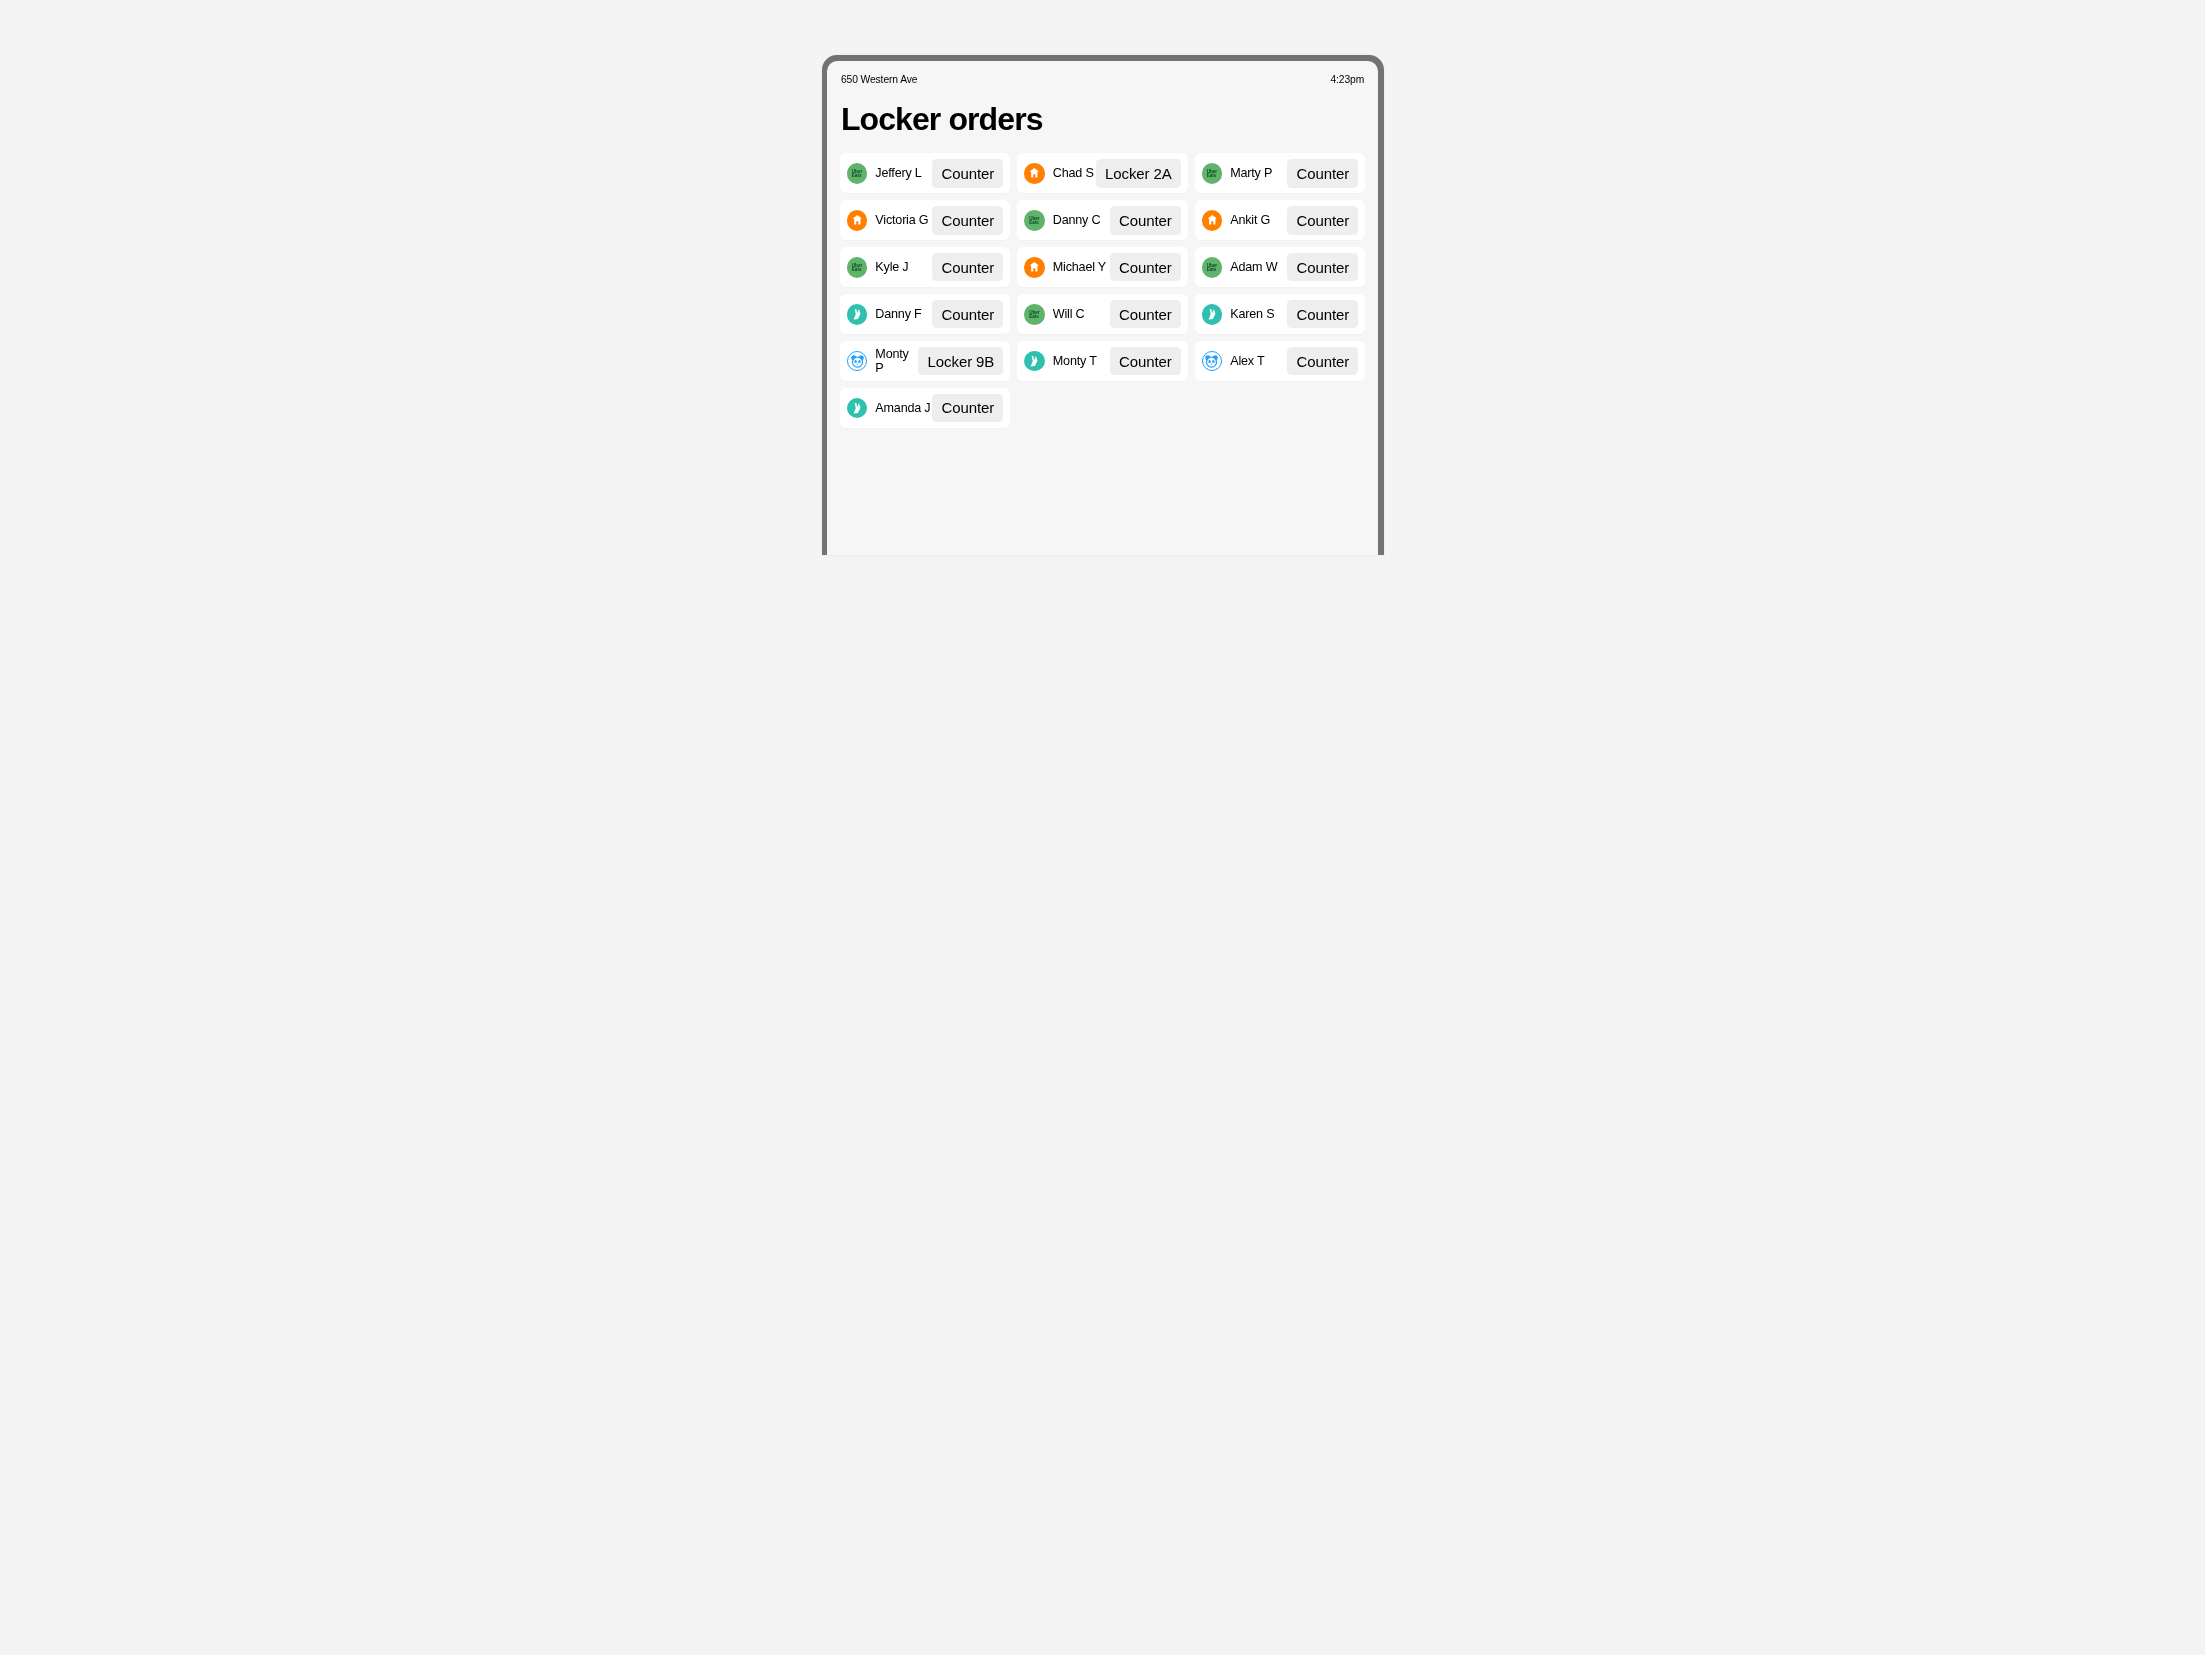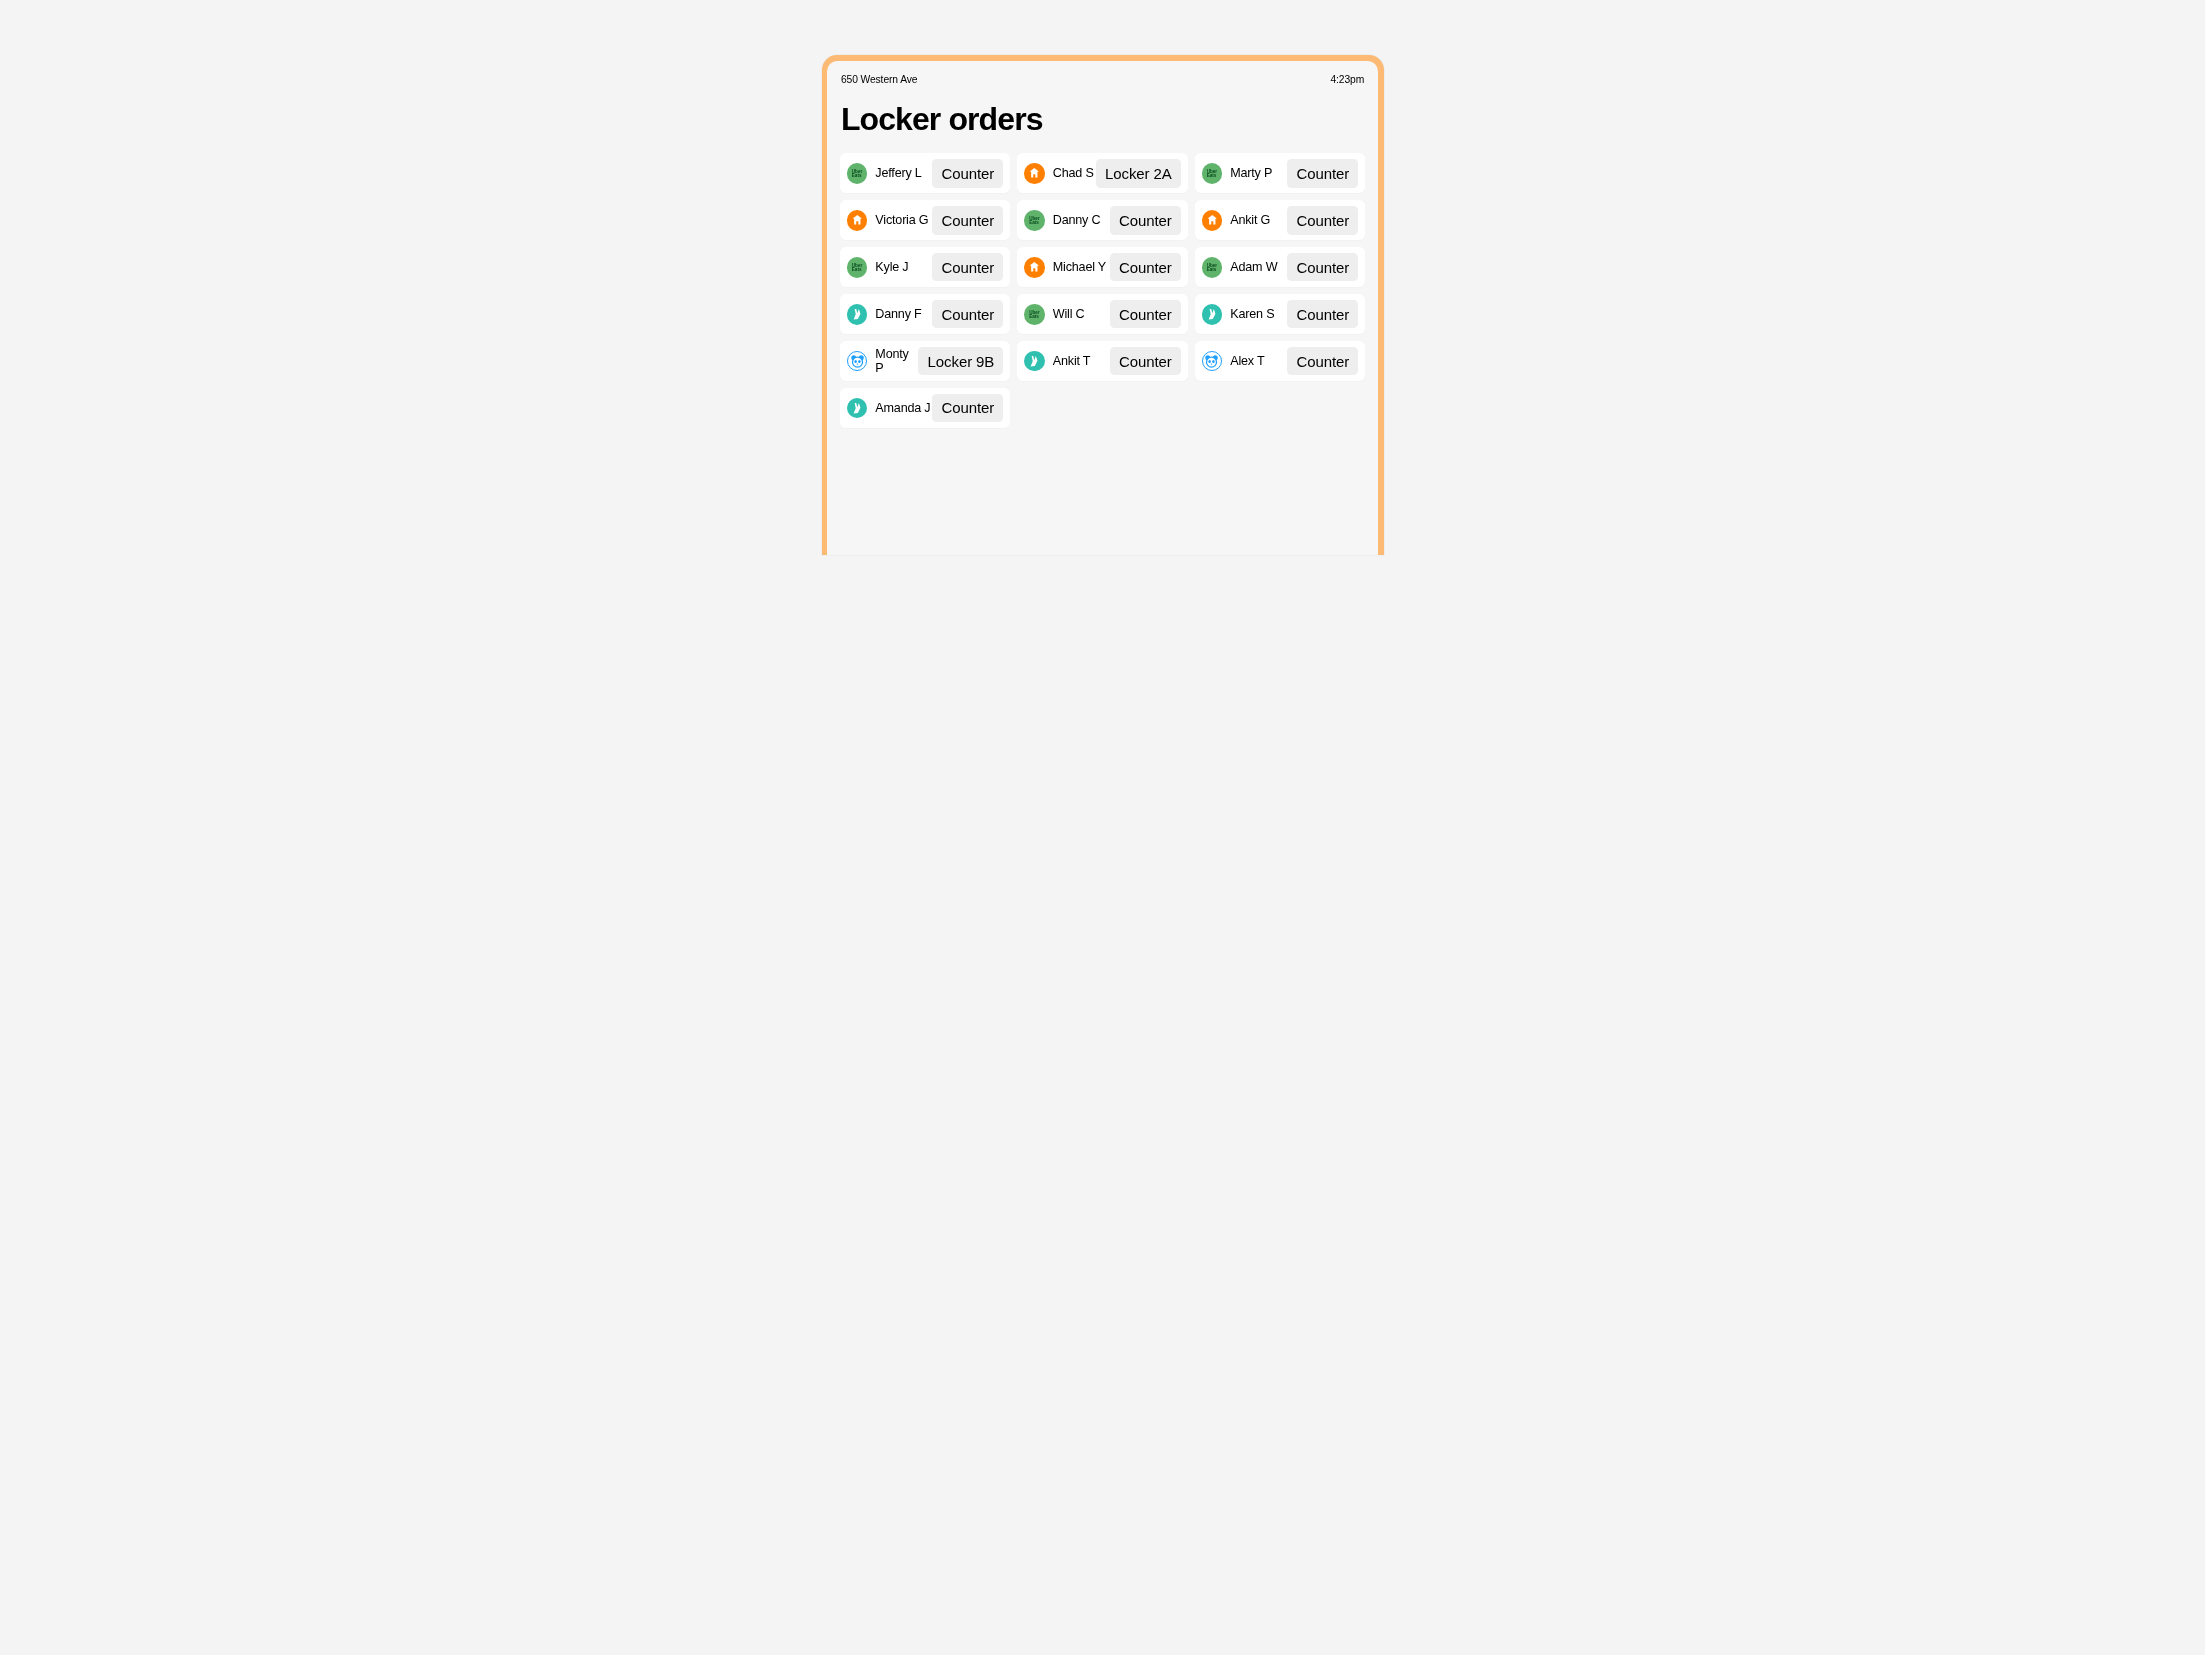--- a/index.html
+++ b/index.html
@@ -8,21 +8,21 @@
       background:#f4f4f4;
       font-family: -apple-system, BlinkMacSystemFont, "Segoe UI", Helvetica, Arial, sans-serif;
       display:flex;
       justify-content:center;
       overflow:hidden;
     }
     .tablet-frame {
       margin-top:55px;
       width:562px;
       height:500px;
-      background:#fdba74;
+      background:#737373;
       border-radius:15px 15px 0 0;
       padding:5.7px 5.7px 0 5.7px;
       box-shadow:0 0 0 0.6px rgba(0,0,0,0.05);
     }
     .tablet-screen {
       width:100%;
       height:100%;
       background:#f6f6f6;
       border-radius:10.3px 10.3px 0 0;
       padding:13.8px 12.6px 0 12.6px;
@@ -218,21 +218,21 @@
 </div>
           <div class="customer-name">Monty P</div>
           <div class="pickup-badge">Locker 9B</div>
         </div>
         <div class="order-card">
           <div class="service-icon deliveroo">
   <svg width="12.6" height="12.6" viewBox="0 0 24 24" fill="#fff">
     <path d="M7 2 L9 12 L5 22 L13 21 L18 11 L15 2 L12 10 L10 2 Z"></path>
   </svg>
 </div>
-          <div class="customer-name">Ankit T</div>
+          <div class="customer-name">Monty T</div>
           <div class="pickup-badge">Counter</div>
         </div>
         <div class="order-card">
           <div class="service-icon hungrypanda">
   <svg width="15" height="15" viewBox="0 0 24 24">
     <circle cx="6" cy="6" r="4" fill="#1fa0ff"></circle>
     <circle cx="18" cy="6" r="4" fill="#1fa0ff"></circle>
     <circle cx="12" cy="13" r="8" fill="#fff" stroke="#1fa0ff" stroke-width="2"></circle>
     <ellipse cx="9" cy="12" rx="2" ry="2.5" fill="#1fa0ff"></ellipse>
     <ellipse cx="15" cy="12" rx="2" ry="2.5" fill="#1fa0ff"></ellipse>

